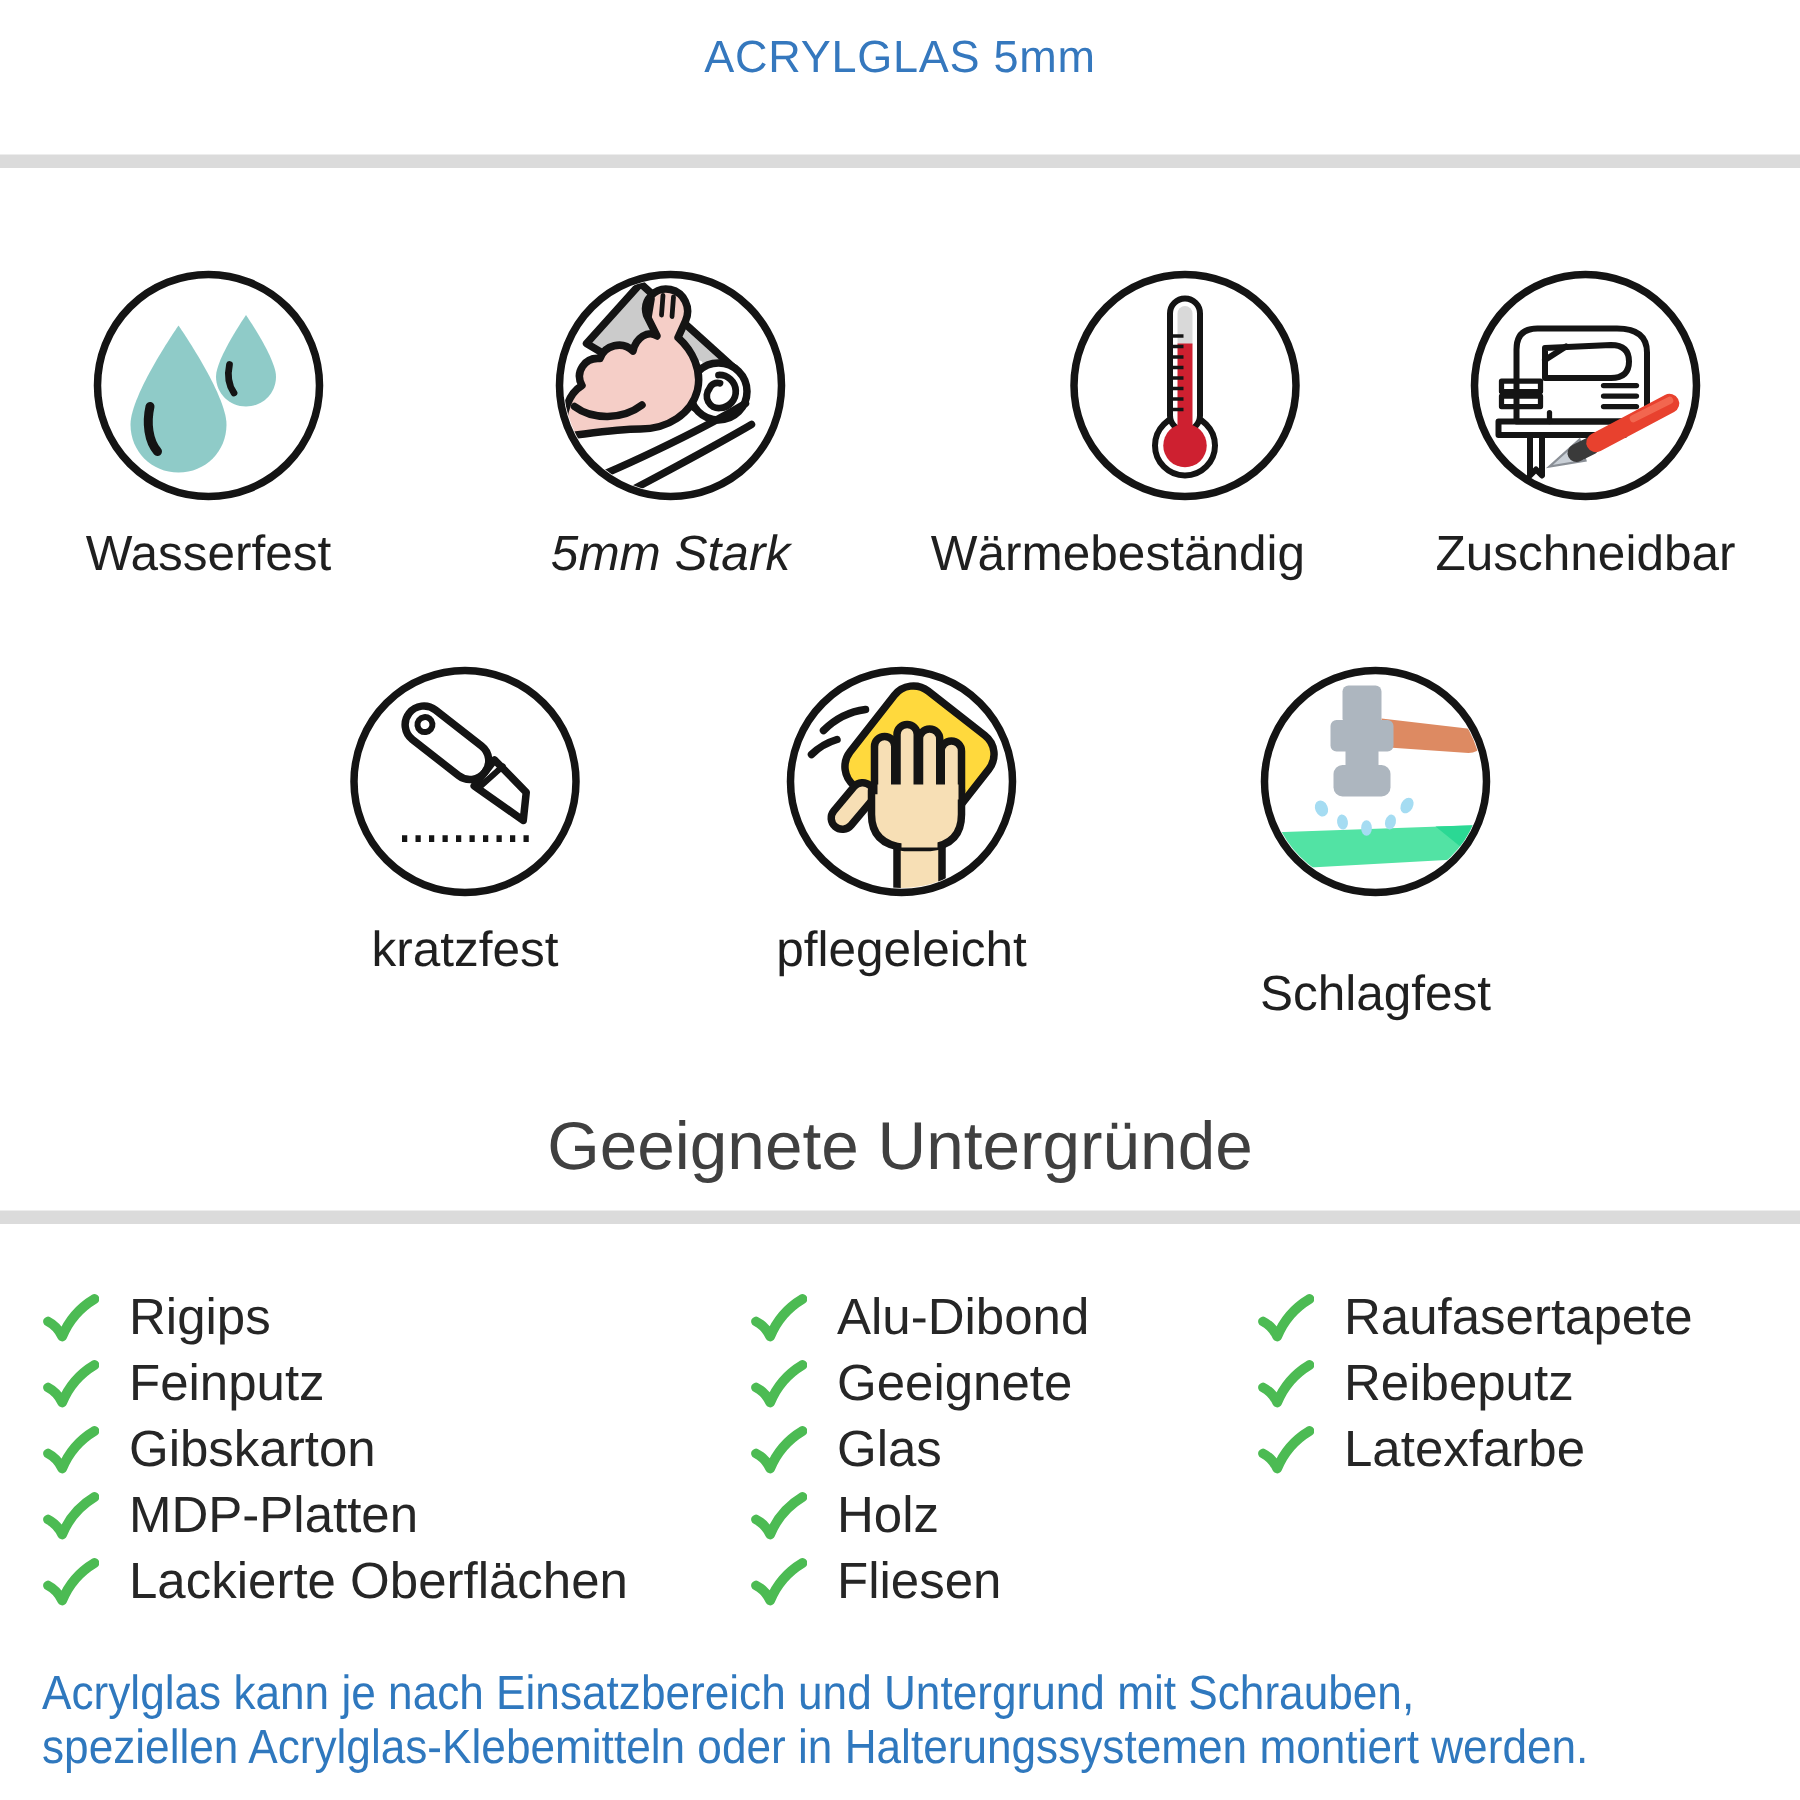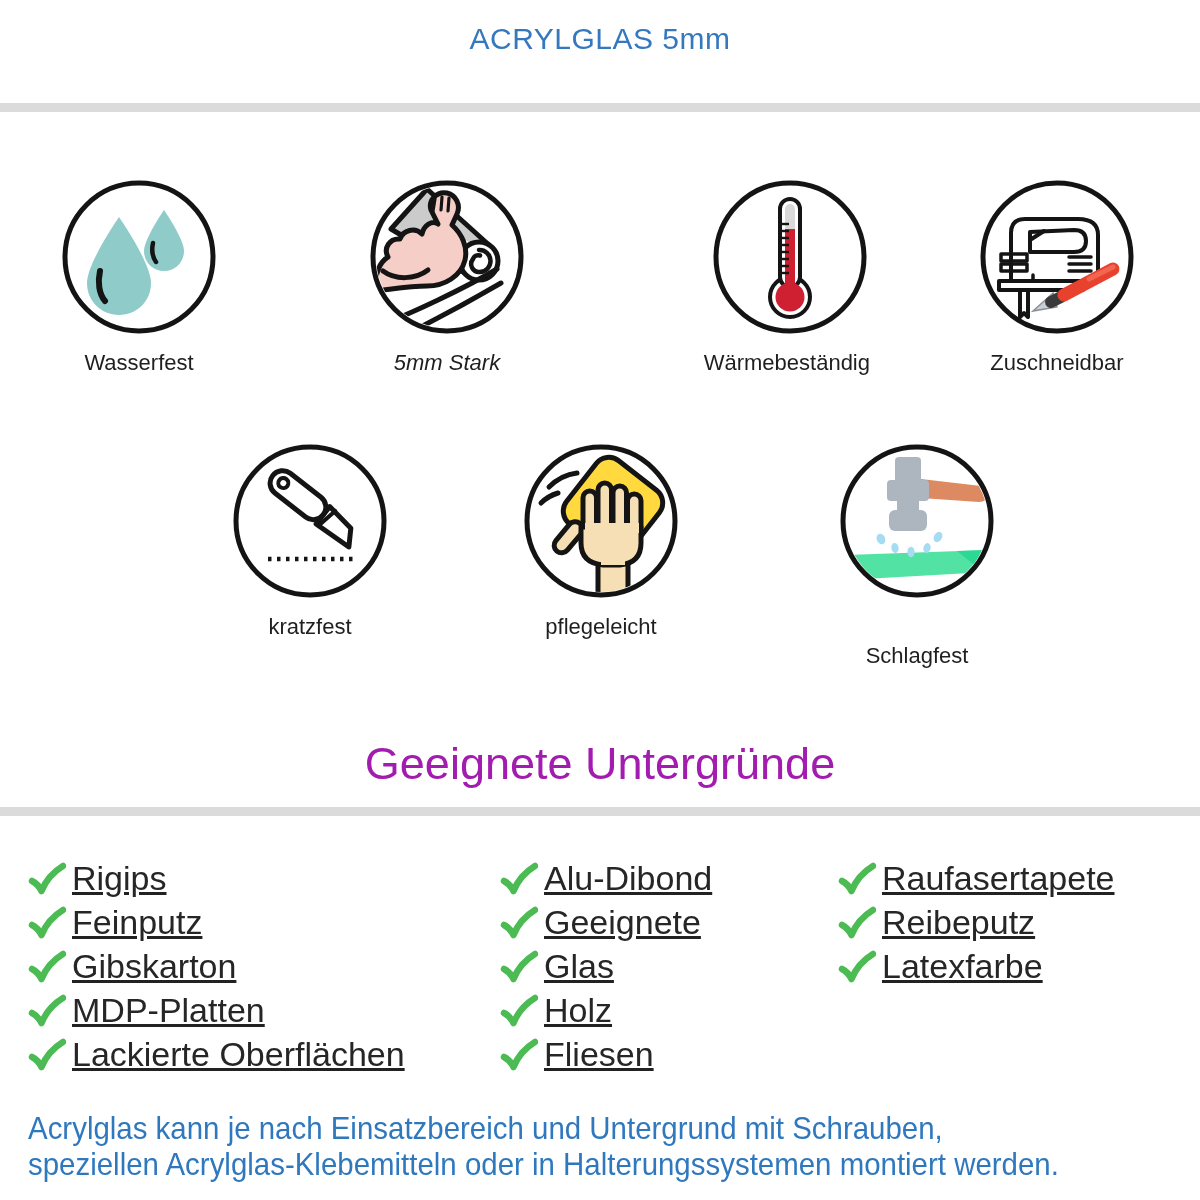--- a/index.html
+++ b/index.html
@@ -5,26 +5,26 @@
   html,body{margin:0;padding:0;background:#ffffff;}
   body{width:1200px;height:1200px;position:relative;overflow:hidden;
        font-family:"Liberation Sans","DejaVu Sans",sans-serif;color:#222;}
   .canvas{position:absolute;inset:0;}
   .title{position:absolute;top:22px;left:0;width:100%;text-align:center;
          font-size:30px;font-weight:500;letter-spacing:.5px;color:#3578BE;}
   .divider{position:absolute;left:0;width:100%;height:9px;background:#DBDBDB;}
   .d1{top:103px;} .d2{top:807px;}
   .feature{position:absolute;width:240px;display:flex;flex-direction:column;align-items:center;}
   .feature svg{width:160px;height:160px;display:block;}
-  .flabel{margin-top:13px;font-size:22px;font-weight:500;color:#1f1f1f;white-space:nowrap;}
+  .flabel{margin-top:13px;font-size:33px;font-weight:500;color:#1f1f1f;white-space:nowrap;}
   .heading{position:absolute;top:738px;left:0;width:100%;text-align:center;
-           font-size:45px;font-weight:500;color:#a21caf;}
+           font-size:45px;font-weight:500;color:#404040;}
   .col{position:absolute;top:856px;}
   .c1{left:28px;} .c2{left:500px;} .c3{left:838px;}
-  .item{display:flex;align-items:center;height:44px;gap:6px;text-decoration:underline;}
+  .item{display:flex;align-items:center;height:44px;gap:20px;}
   .item svg{width:38px;height:33px;flex:0 0 auto;}
   .item span{font-size:34px;font-weight:500;color:#262626;white-space:nowrap;}
   .footer{position:absolute;left:28px;top:1110px;width:1300px;
           font-size:32px;line-height:36px;font-weight:500;color:#2F78BE;
           transform:scaleX(.92);transform-origin:left top;white-space:nowrap;}
   .ic-stroke{stroke:#141414;stroke-linecap:round;stroke-linejoin:round;fill:none;}
 </style>
 </head>
 <body>
 

